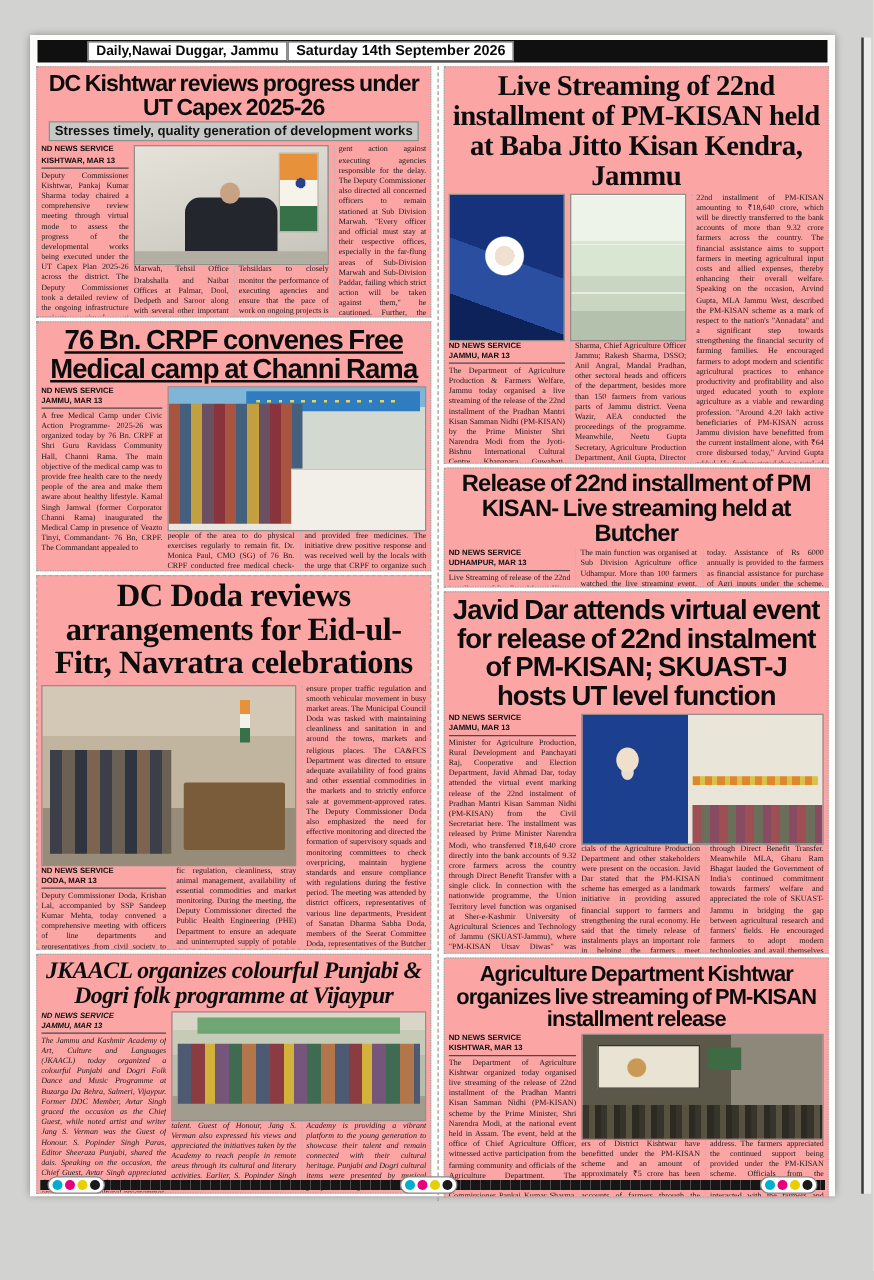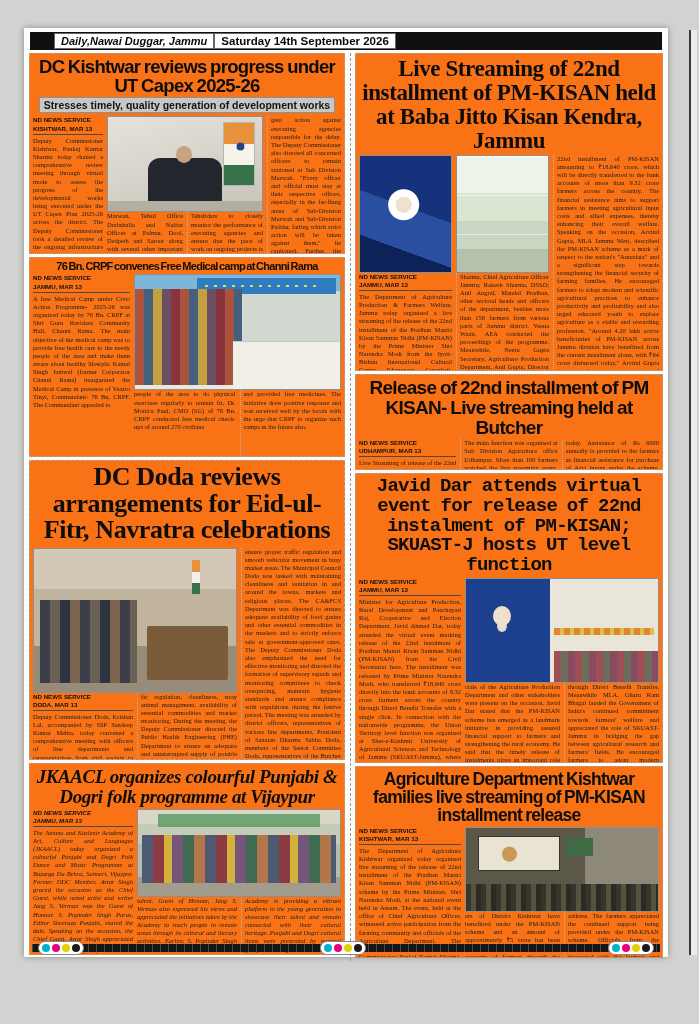--- a/index.html
+++ b/index.html
@@ -20,31 +20,31 @@
   
   .masthead{
     display:flex;align-items:center;background:#101010;height:18px;
     margin:4px 6px 3px 6px;position:relative;
   }
   .mast-box{
     background:#ffffff;border:1px solid #666;color:#0a0a0a;
     font-family:"Liberation Sans",sans-serif;font-weight:bold;font-size:11px;
     line-height:14px;padding:0 6px;white-space:nowrap;
   }
-  .mast-left{margin-left:24px;font-style:italic;}
+  .mast-left{margin-left:40px;}
   .mast-center{flex:1;text-align:center;color:#fff;font-family:"Liberation Sans",sans-serif;font-weight:bold;font-size:11px;}
   .mast-right{margin-right:2px;font-size:11.5px;}
   
   .content{display:flex;padding:0 5px;gap:5px;}
   .half{box-sizing:border-box;}
   .half-left{width:316px;}
   .half-right{flex:1;border-left:1px dashed #9a9a9a;padding-left:4px;}
   
   .article{
-    box-sizing:border-box;border:1px dotted #a8a8a8;background:#f97316;
+    box-sizing:border-box;border:1px dotted #a8a8a8;background:#fca5a5;
     padding:2px 3px;margin-bottom:3px;overflow:hidden;position:relative;
   }
   .headline{
     text-align:center;color:#0d0d0d;font-weight:bold;line-height:1.04;
     margin:1px 0 2px 0;
   }
   .hl-sans{font-family:"Liberation Sans",sans-serif;letter-spacing:-0.7px;word-spacing:-1px;}
   .hl-serif{font-family:"Liberation Serif",serif;letter-spacing:-0.4px;}
   .subhead{
     background:#c7c7c5;border:1px solid #8f8f8d;text-align:center;
@@ -184,21 +184,21 @@
             <div class="ph-head"></div>
             <div class="ph-desk"></div>
           </div>
           <div class="bodytxt" style="grid-row:2;grid-column:2;">Marwah, Tehsil Office Drabshalla and Naibat Offices at Palmar, Dool, Dedpeth and Saroor along with several other important developmental initiatives. He directed the Sub-Divisional Magistrates and</div>
           <div class="bodytxt colrule" style="grid-row:2;grid-column:3;">Tehsildars to closely monitor the performance of executing agencies and ensure that the pace of work on ongoing projects is accelerated. He expressed displeasure over slow pace of work on some projects and directed to take strin-</div>
           <div class="bodytxt colrule r12" style="grid-column:4;">gent action against executing agencies responsible for the delay. The Deputy Commissioner also directed all concerned officers to remain stationed at Sub Division Marwah. "Every officer and official must stay at their respective offices, especially in the far-flung areas of Sub-Division Marwah and Sub-Division Paddar, failing which strict action will be taken against them," he cautioned. Further, the Deputy Commissioner directed all the concerned executing agencies to complete all works by March 31, 2026. The meeting was attended by all concerned SDMs, Tehsildars, Executive Engineers, Accounts Officer DC Office Kishtwar and other officers.</div>
         </div>
       </div>
 
       <div class="article" style="height:200px;">
-        <div class="headline hl-sans" style="font-size:11px;">76 Bn. CRPF convenes Free Medical camp at Channi Rama</div>
+        <div class="headline hl-sans" style="font-size:22px;text-decoration:underline;">76 Bn. CRPF convenes Free Medical camp at Channi Rama</div>
         <div class="grid g-b">
           <div class="r12" style="grid-column:1;overflow:hidden;">
             <div class="byline">
               <div>ND NEWS SERVICE</div>
               <div>JAMMU, MAR 13</div>
             </div>
             <div class="bodytxt" style="height:158px;">A free Medical Camp under Civic Action Programme- 2025-26 was organized today by 76 Bn. CRPF at Shri Guru Ravidass Community Hall, Channi Rama. The main objective of the medical camp was to provide free health care to the needy people of the area and make them aware about healthy lifestyle. Kamal Singh Jamwal (former Corporator Channi Rama) inaugurated the Medical Camp in presence of Veazto Tinyi, Commandant- 76 Bn, CRPF. The Commandant appealed to</div>
           </div>
           <div class="photo ph-crpf">
             <div class="ph-banner-blue"></div>
@@ -278,41 +278,41 @@
               <div>UDHAMPUR, MAR 13</div>
             </div>
             <div class="bodytxt" style="height:36px;">Live Streaming of release of the 22nd installment of Pradhan Mantri Kisan Samman Nidhi by Prime Minister was held today across Udhampur District.</div>
           </div>
           <div class="bodytxt colrule">The main function was organised at Sub Division Agriculture office Udhampur. More than 100 farmers watched the live streaming event. Chief Agriculture Officer, Harbans Singh informed that more than 10.95 crore rupees have been transferred to farmers under the scheme</div>
           <div class="bodytxt colrule">today. Assistance of Rs 6000 annually is provided to the farmers as financial assistance for purchase of Agri inputs under the scheme. Similar functions were organised across all blocks of the District where farmers in good numbers viewed the programme.</div>
         </div>
       </div>
 
       <div class="article" style="height:290px;">
-        <div class="headline hl-sans" style="font-size:19px;font-family:Liberation Mono, monospace;">Javid Dar attends virtual event for release of 22nd instalment of PM-KISAN; SKUAST-J hosts UT level function</div>
+        <div class="headline hl-sans" style="font-size:22px;">Javid Dar attends virtual event for release of 22nd instalment of PM-KISAN; SKUAST-J hosts UT level function</div>
         <div class="grid g-g">
           <div class="r12" style="grid-column:1;overflow:hidden;">
             <div class="byline">
               <div>ND NEWS SERVICE</div>
               <div>JAMMU, MAR 13</div>
             </div>
             <div class="bodytxt" style="height:228px;">Minister for Agriculture Production, Rural Development and Panchayati Raj, Cooperative and Election Department, Javid Ahmad Dar, today attended the virtual event marking release of the 22nd instalment of Pradhan Mantri Kisan Samman Nidhi (PM-KISAN) from the Civil Secretariat here. The installment was released by Prime Minister Narendra Modi, who transferred ₹18,640 crore directly into the bank accounts of 9.32 crore farmers across the country through Direct Benefit Transfer with a single click. In connection with the nationwide programme, the Union Territory level function was organised at Sher-e-Kashmir University of Agricultural Sciences and Technology of Jammu (SKUAST-Jammu), where "PM-KISAN Utsav Diwas" was celebrated at Krishi Vigyan Kendra, R.S. Pura Campus. MLA, Suchetgarh, Gharu Ram Bhagat; SKUAST-J Vice Chancellor, Professor B N Tripathi; Secretary in APD, Nitu Gupta; Director Extension, Dr Amrish Vaid; Director Animal Husbandry Jammu, Dr Sanjay Gupta; Director Horticulture Jammu, Gul Sayed and Director Agriculture Jammu, Anil Gupta besides scientists, offi-</div>
           </div>
           <div class="photo ph-javid">
             <div class="ph-javid-modi"></div>
             <div class="ph-javid-garland"></div>
             <div class="ph-javid-aud"></div>
           </div>
           <div class="bodytxt" style="grid-row:2;grid-column:2;">cials of the Agriculture Production Department and other stakeholders were present on the occasion. Javid Dar stated that the PM-KISAN scheme has emerged as a landmark initiative in providing assured financial support to farmers and strengthening the rural economy. He said that the timely release of instalments plays an important role in helping the farmers meet agricultural input costs and undertake allied farming activities. The Minister reiterated that under the PM-KISAN Samman Nidhi Yojana, eligible farmers receive ₹6,000 per year, which is provided in three equal installments of ₹2,000 each, directly credited to their bank accounts</div>
           <div class="bodytxt colrule" style="grid-row:2;grid-column:3;">through Direct Benefit Transfer. Meanwhile MLA, Gharu Ram Bhagat lauded the Government of India's continued commitment towards farmers' welfare and appreciated the role of SKUAST-Jammu in bridging the gap between agricultural research and farmers' fields. He encouraged farmers to adopt modern technologies and avail themselves of various government support schemes aimed at enhancing the farm productivity and income. The programme concluded with a vote of thanks by Dr. Punit Choudhary, Chief Scientist and Head, KVK Jammu, who expressed gratitude to the dignitaries, officials, scientists and farmers for their participation.</div>
         </div>
       </div>
 
       <div class="article" style="height:192px;">
-        <div class="headline hl-sans" style="font-size:17.5px;">Agriculture Department Kishtwar families live streaming of PM-KISAN installment release</div>
+        <div class="headline hl-sans" style="font-size:17.5px;">Agriculture Department Kishtwar organizes live streaming of PM-KISAN installment release</div>
         <div class="grid g-h">
           <div class="r12" style="grid-column:1;overflow:hidden;">
             <div class="byline">
               <div>ND NEWS SERVICE</div>
               <div>KISHTWAR, MAR 13</div>
             </div>
             <div class="bodytxt" style="height:130px;">The Department of Agriculture Kishtwar organized today organised live streaming of the release of 22nd installment of the Pradhan Mantri Kisan Samman Nidhi (PM-KISAN) scheme by the Prime Minister, Shri Narendra Modi, at the national event held in Assam. The event, held at the office of Chief Agriculture Officer, witnessed active participation from the farming community and officials of the Agriculture Department. The programme was graced by the Deputy Commissioner Pankaj Kumar Sharma, who attended as the chief guest. While addressing the gathering, the Deputy Commissioner highlighted the importance of government initiatives aimed at strengthening the financial stability of farmers and encouraged farmers to take full advantage of schemes launched for their welfare. The CAO Kushal Chandel informed that around 25,000 farm-</div>
           </div>
           <div class="photo ph-agri">
             <div class="ph-agri-screen"></div>

